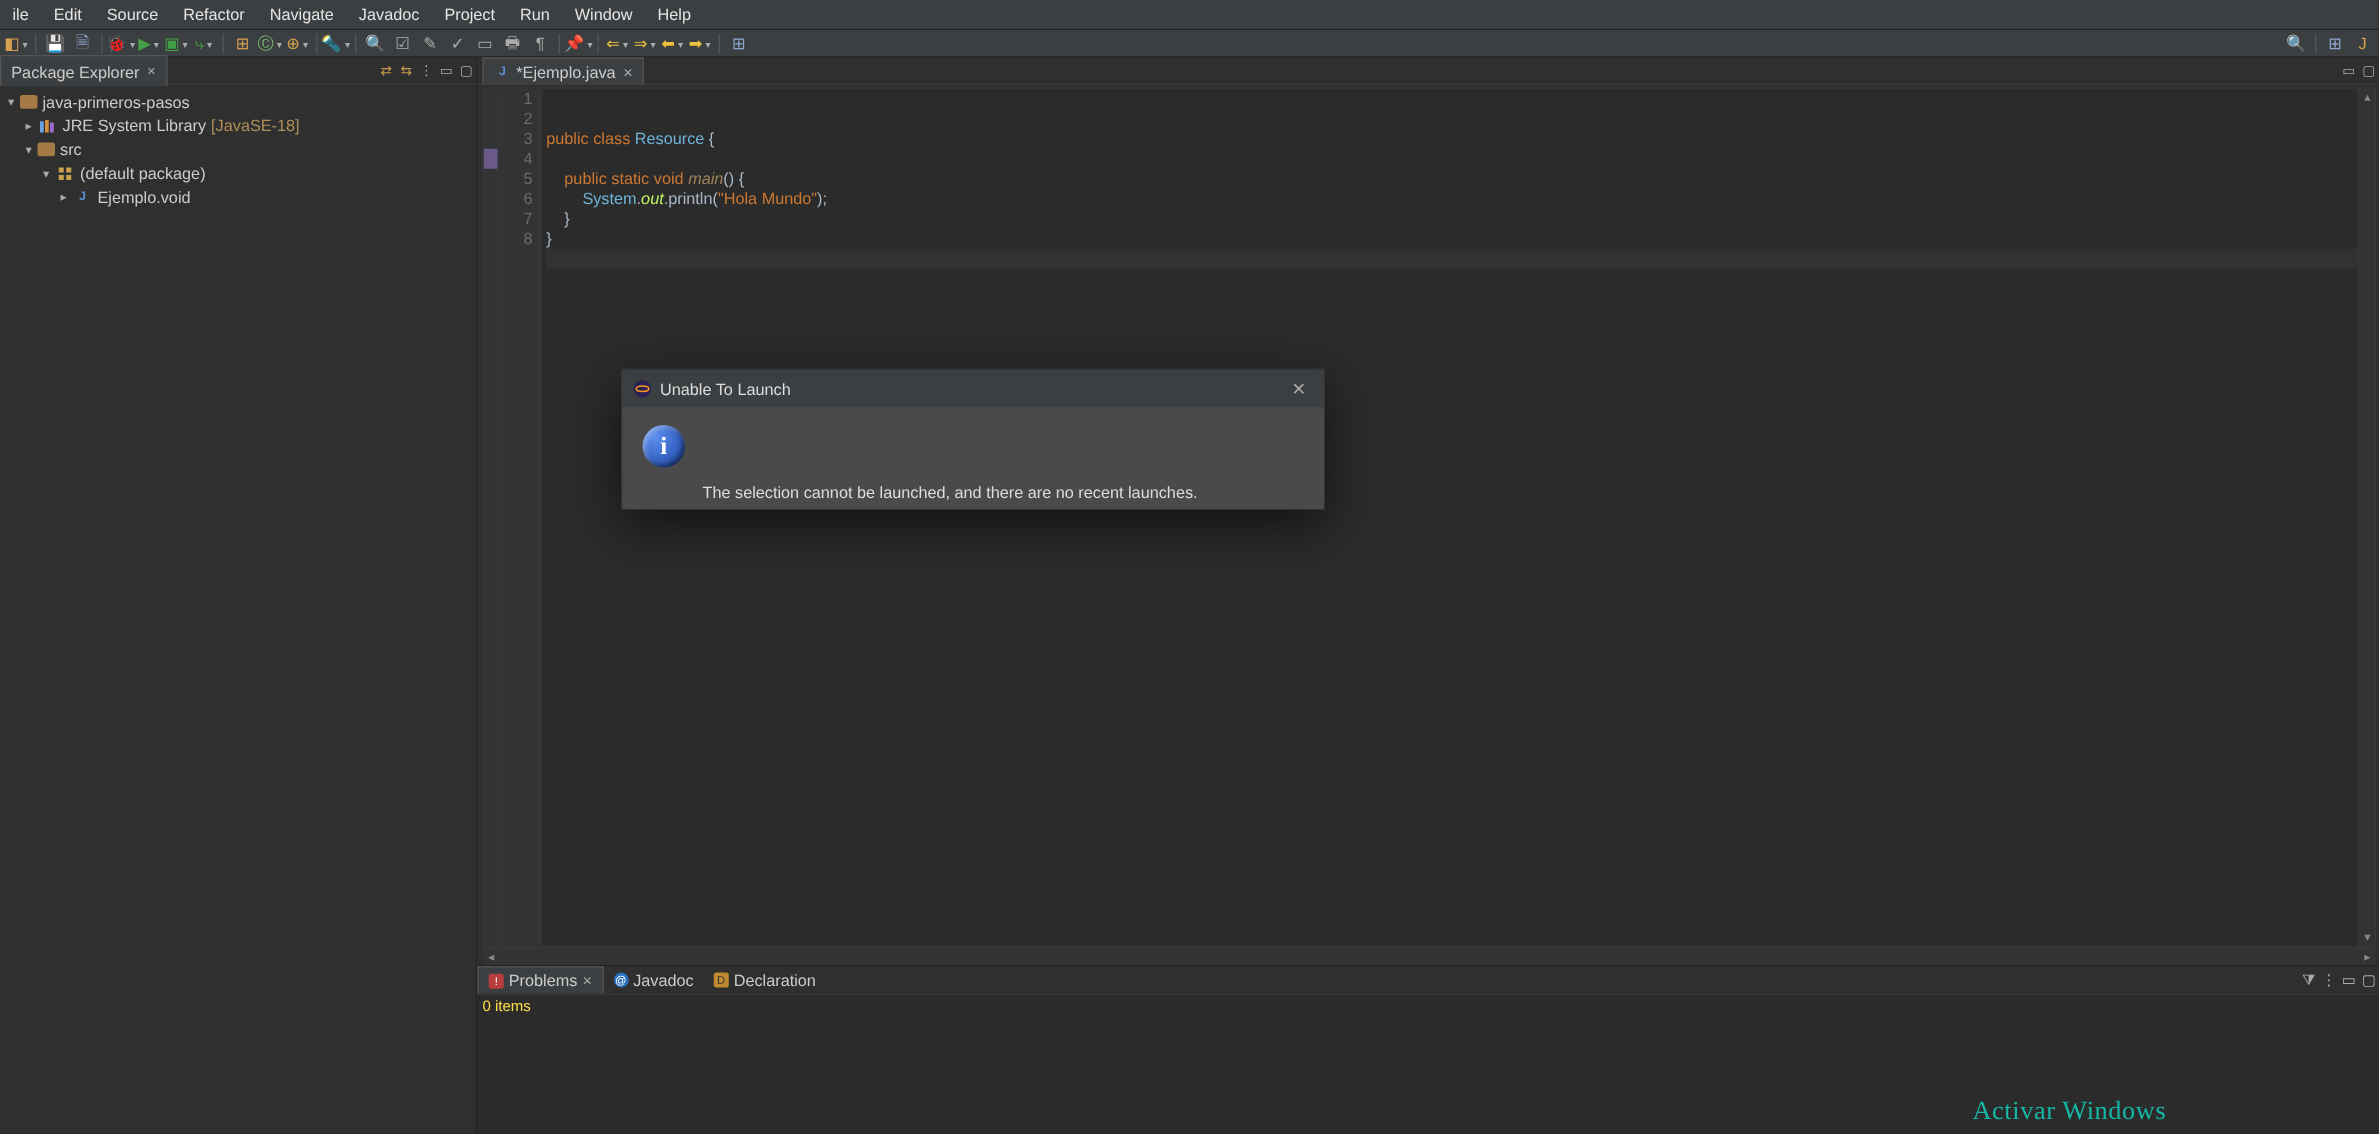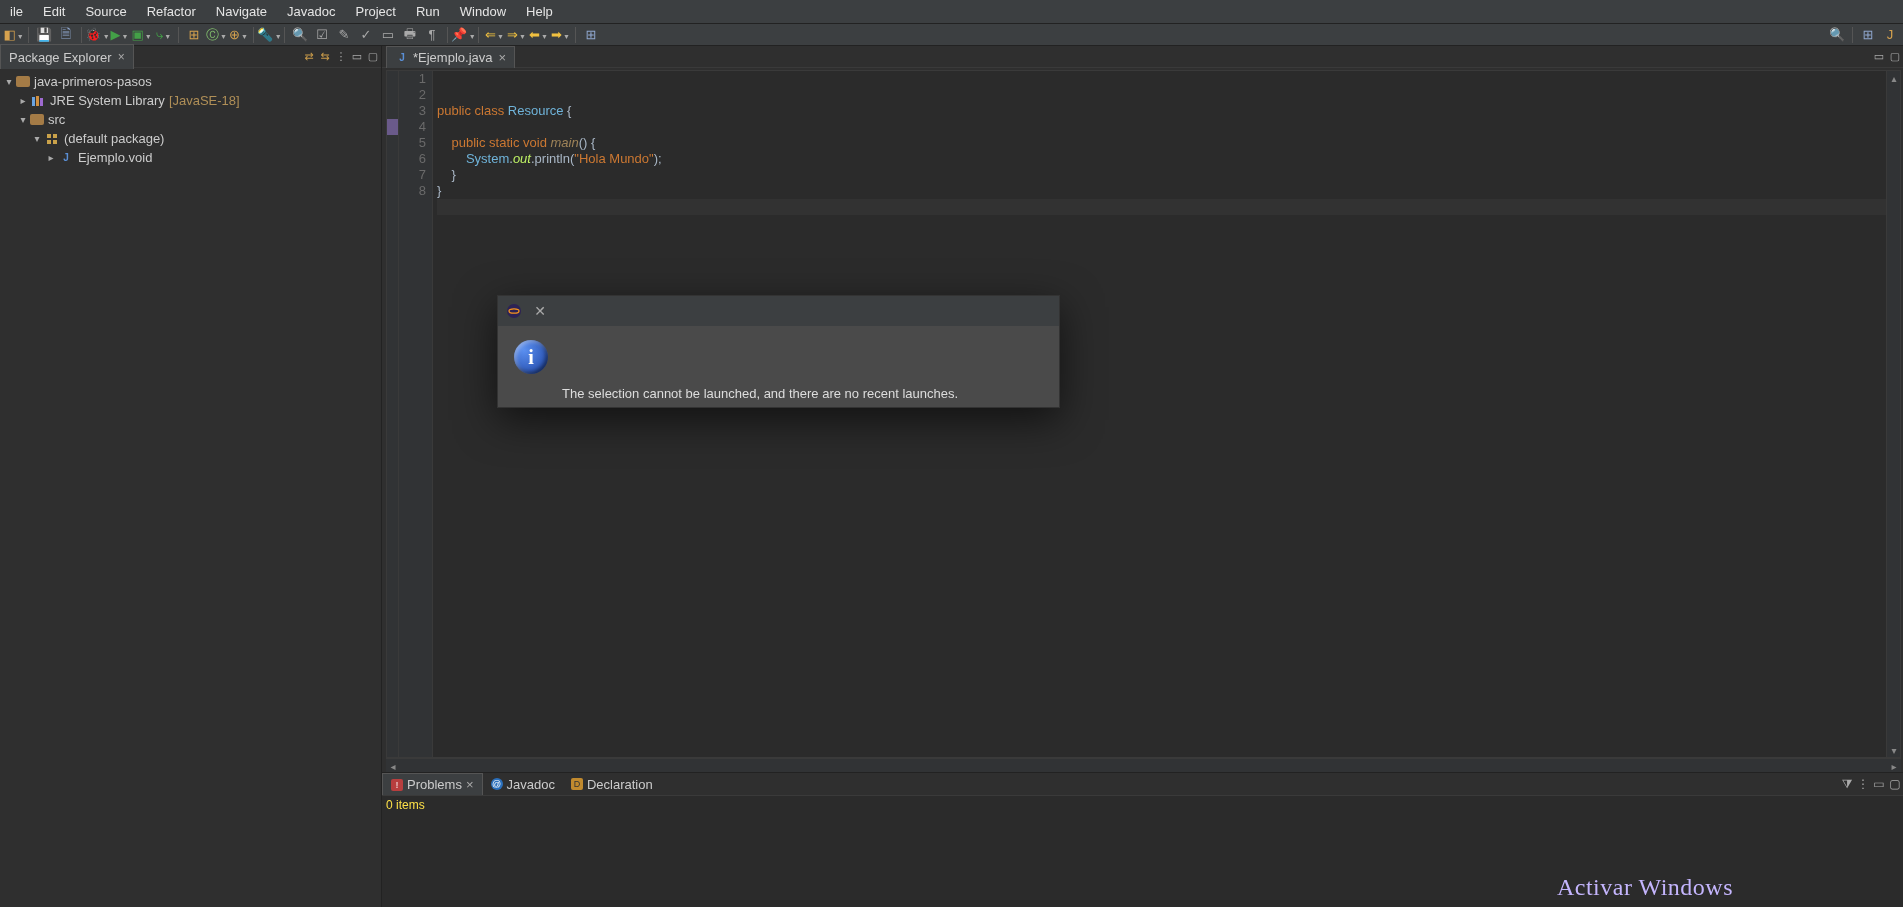--- a/index.html
+++ b/index.html
@@ -77,21 +77,21 @@
 .dialog .titlebar { display:flex; align-items:center; height:30px; background: #3c3f41; padding:0 8px; }
 .dialog .titlebar .ec { width:16px; height:16px; margin-right:6px; }
 .dialog .titlebar .ttl { flex:1; color:#ddd; }
 .dialog .titlebar .x { width:24px; height:24px; display:flex; align-items:center; justify-content:center; color:#aaa; font-size:14px; }
 .dialog .content { display:flex; padding: 14px 16px 6px; gap:14px; min-height:72px; background:#4a4a4a; }
 .dialog .info-icon { width:34px; height:34px; border-radius:50%; background: radial-gradient(circle at 30% 30%, #5a8ff0, #1a3f9e); display:flex; align-items:center; justify-content:center; color:#fff; font-family: Georgia, serif; font-weight:bold; font-size:20px; box-shadow: inset -2px -2px 4px rgba(0,0,0,.5), inset 2px 2px 4px rgba(255,255,255,.4);}
 .dialog .msg { color:#ddd; padding-top:2px;margin-top:44px; }
 .dialog .btns { display:flex; justify-content:flex-end; padding: 6px 12px 14px; }
 .dialog .ok { width:98px; height:24px; border:1px solid #bbb; background:transparent; color:#ddd; display:flex; align-items:center; justify-content:center; }
 
-.watermark { position:absolute; right: 170px; bottom: 6px; color: #c4b5fd; font-size: 24px; font-family: "Segoe UI Light", "Segoe UI"; letter-spacing: .5px; }
+.watermark { position:absolute; right: 170px; bottom: 6px; color: #14b8a6; font-size: 21px; font-family: "Segoe UI Light", "Segoe UI"; letter-spacing: .5px; }
 
 
 .ic.proj { background:#a47b46; width:14px; height:11px; border-radius:2px; }
 .ic.src { background:#a47b46; width:14px; height:11px; border-radius:2px; }
 .ic.ju { color:#5a8fd6; font-size:10px; font-weight:bold; }
 .btab .bi { width:14px; height:14px; display:flex; align-items:center; justify-content:center; font-size:11px; }
 .bi.prob { background:#b83e3e; color:#fff; border-radius:2px; font-size:9px; width:12px; height:12px;}
 .bi.doc { background:#2a6fbb; color:#fff; border-radius:50%; width:12px; height:12px; font-size:9px;}
 .bi.dec { background:#c18a2e; color:#333; width:12px; height:12px; border-radius:2px; font-size:9px;}
 </style>
@@ -288,20 +288,21 @@
 </div>
 
 <div class="dialog">
   <div class="titlebar">
     <span class="ec">
       <svg width="16" height="16">
           <circle cx="8" cy="8" r="7" fill="#2c2255"></circle>
           <ellipse cx="8" cy="8" rx="5" ry="2.2" fill="none" stroke="#f7941e" stroke-width="1.3"></ellipse>
         </svg>
     </span>
+    <span class="ttl">Unable To Launch</span>
     <span class="x">✕</span>
   </div>
   <div class="content">
     <div class="info-icon">i</div>
     <div class="msg">The selection cannot be launched, and there are no recent launches.</div>
   </div>
 </div>
 
 <div class="watermark">Activar Windows</div>
 

